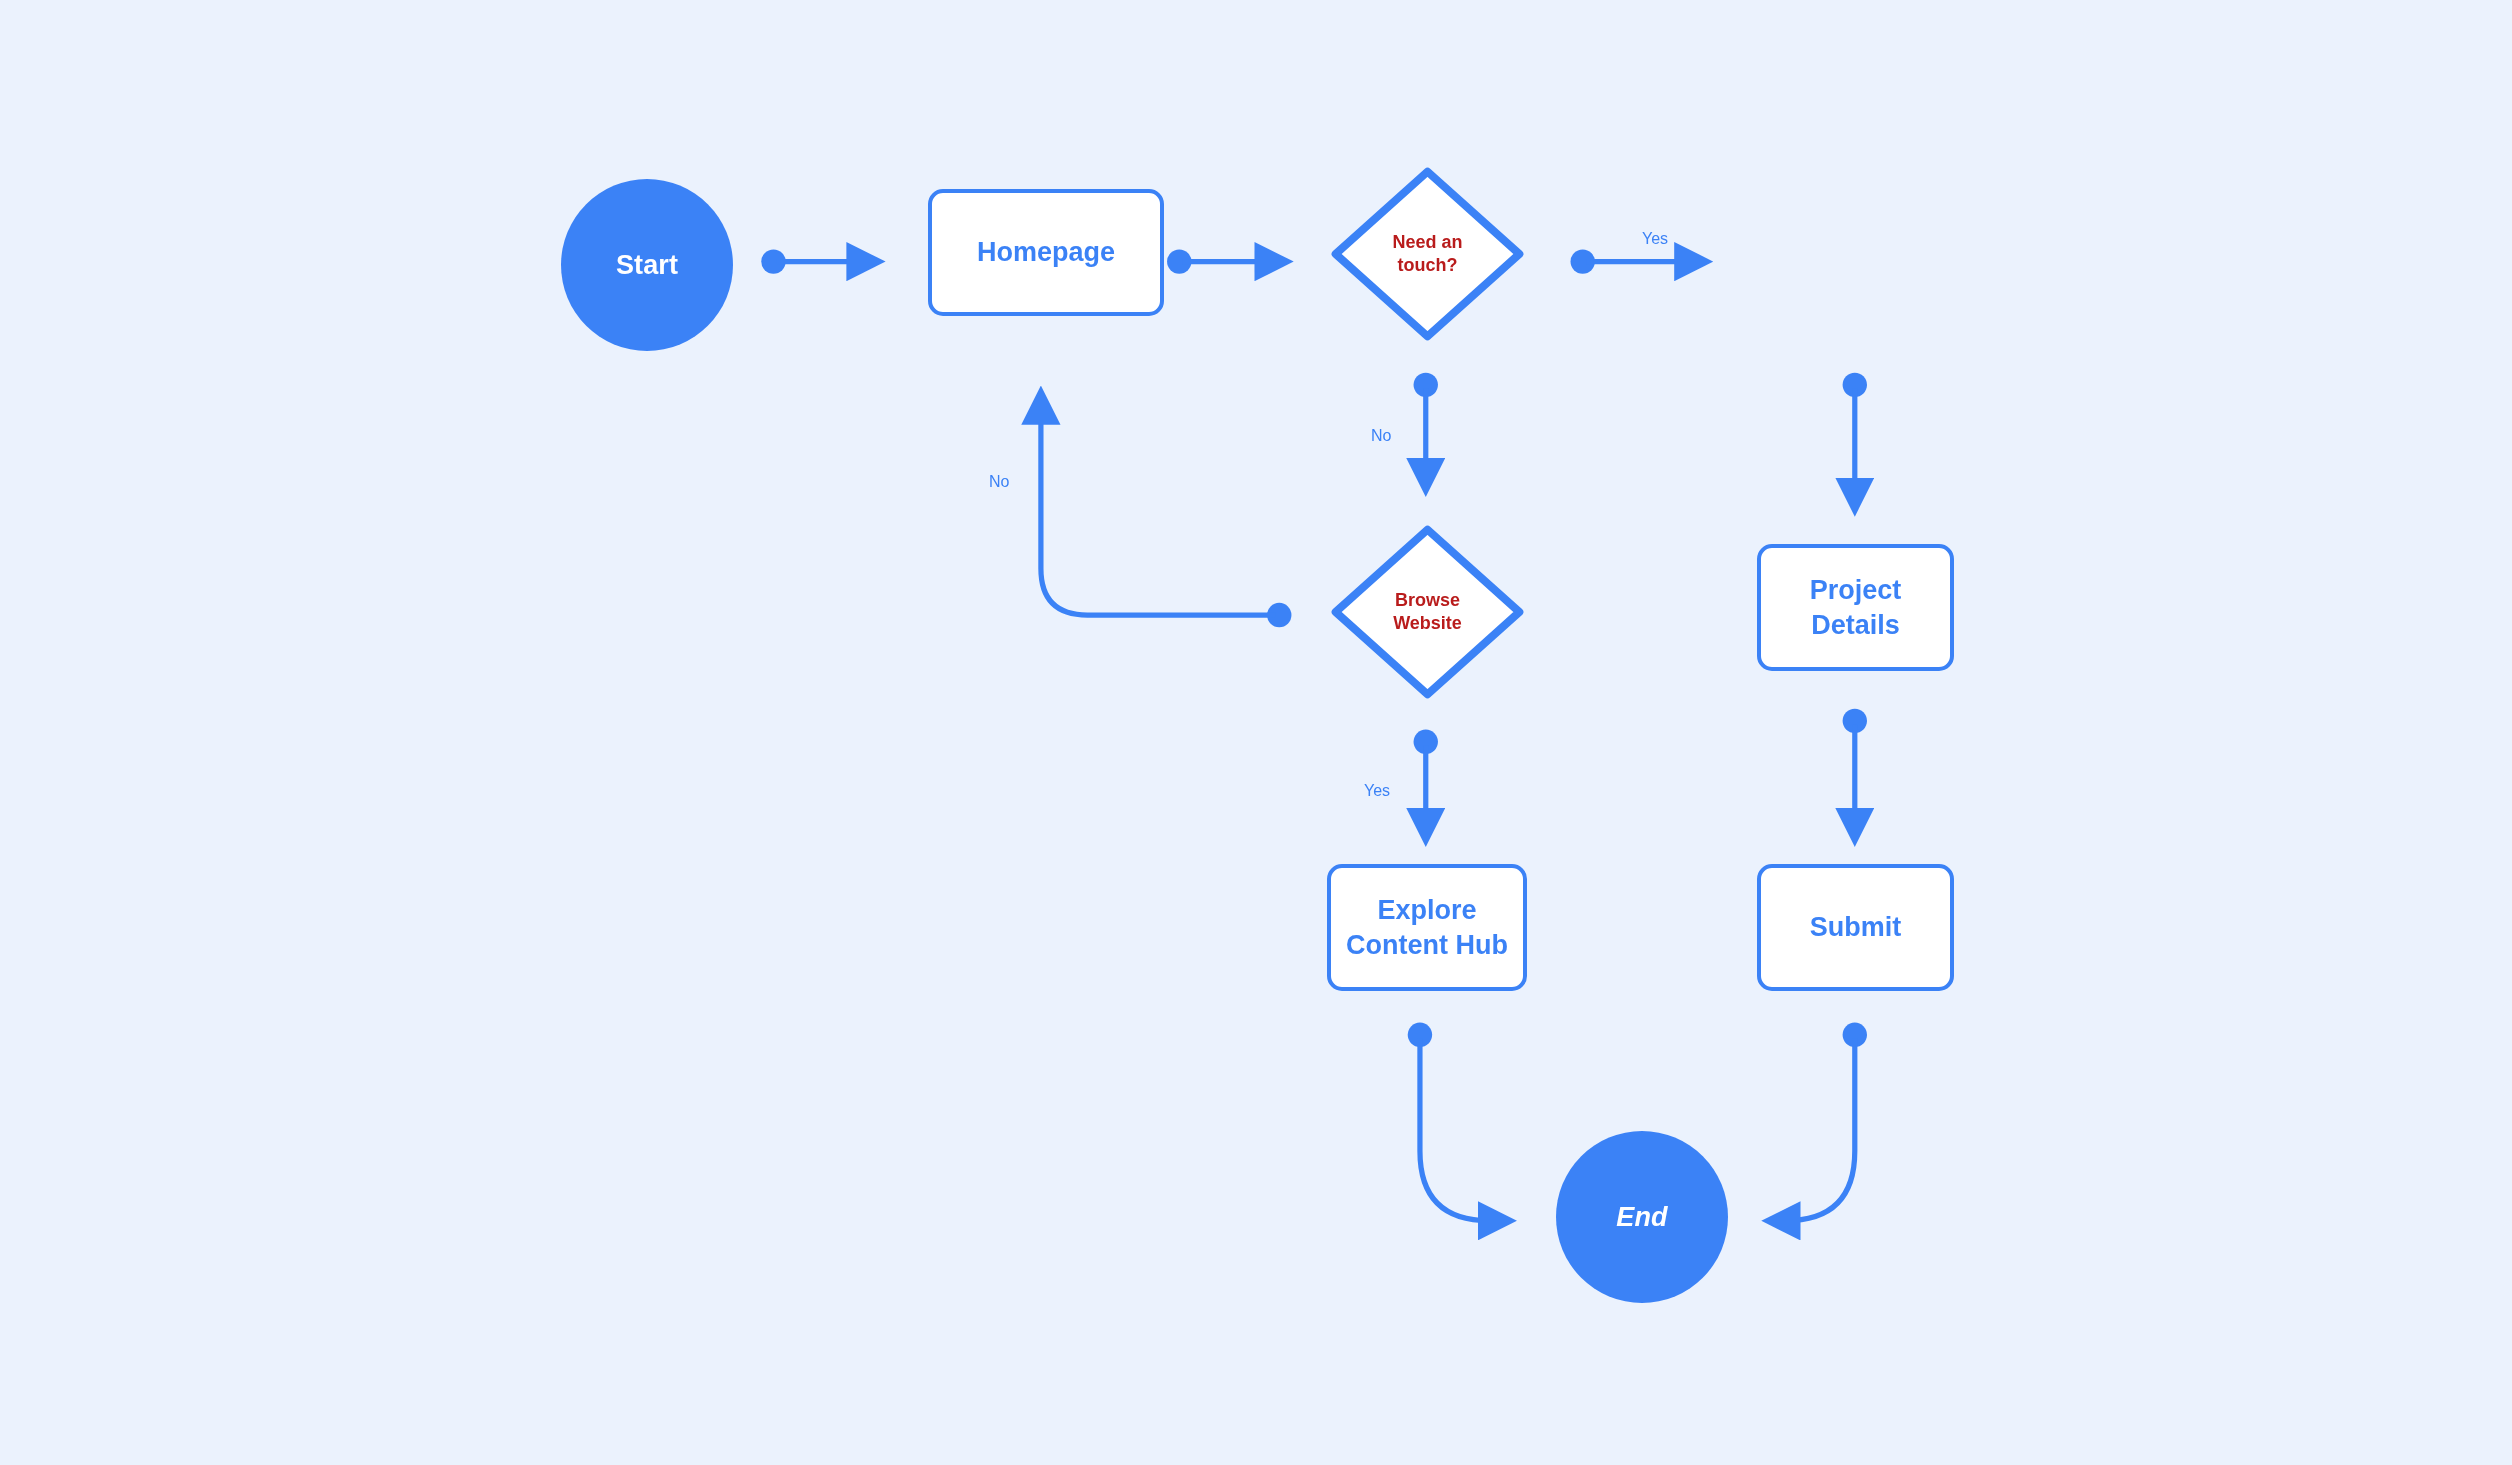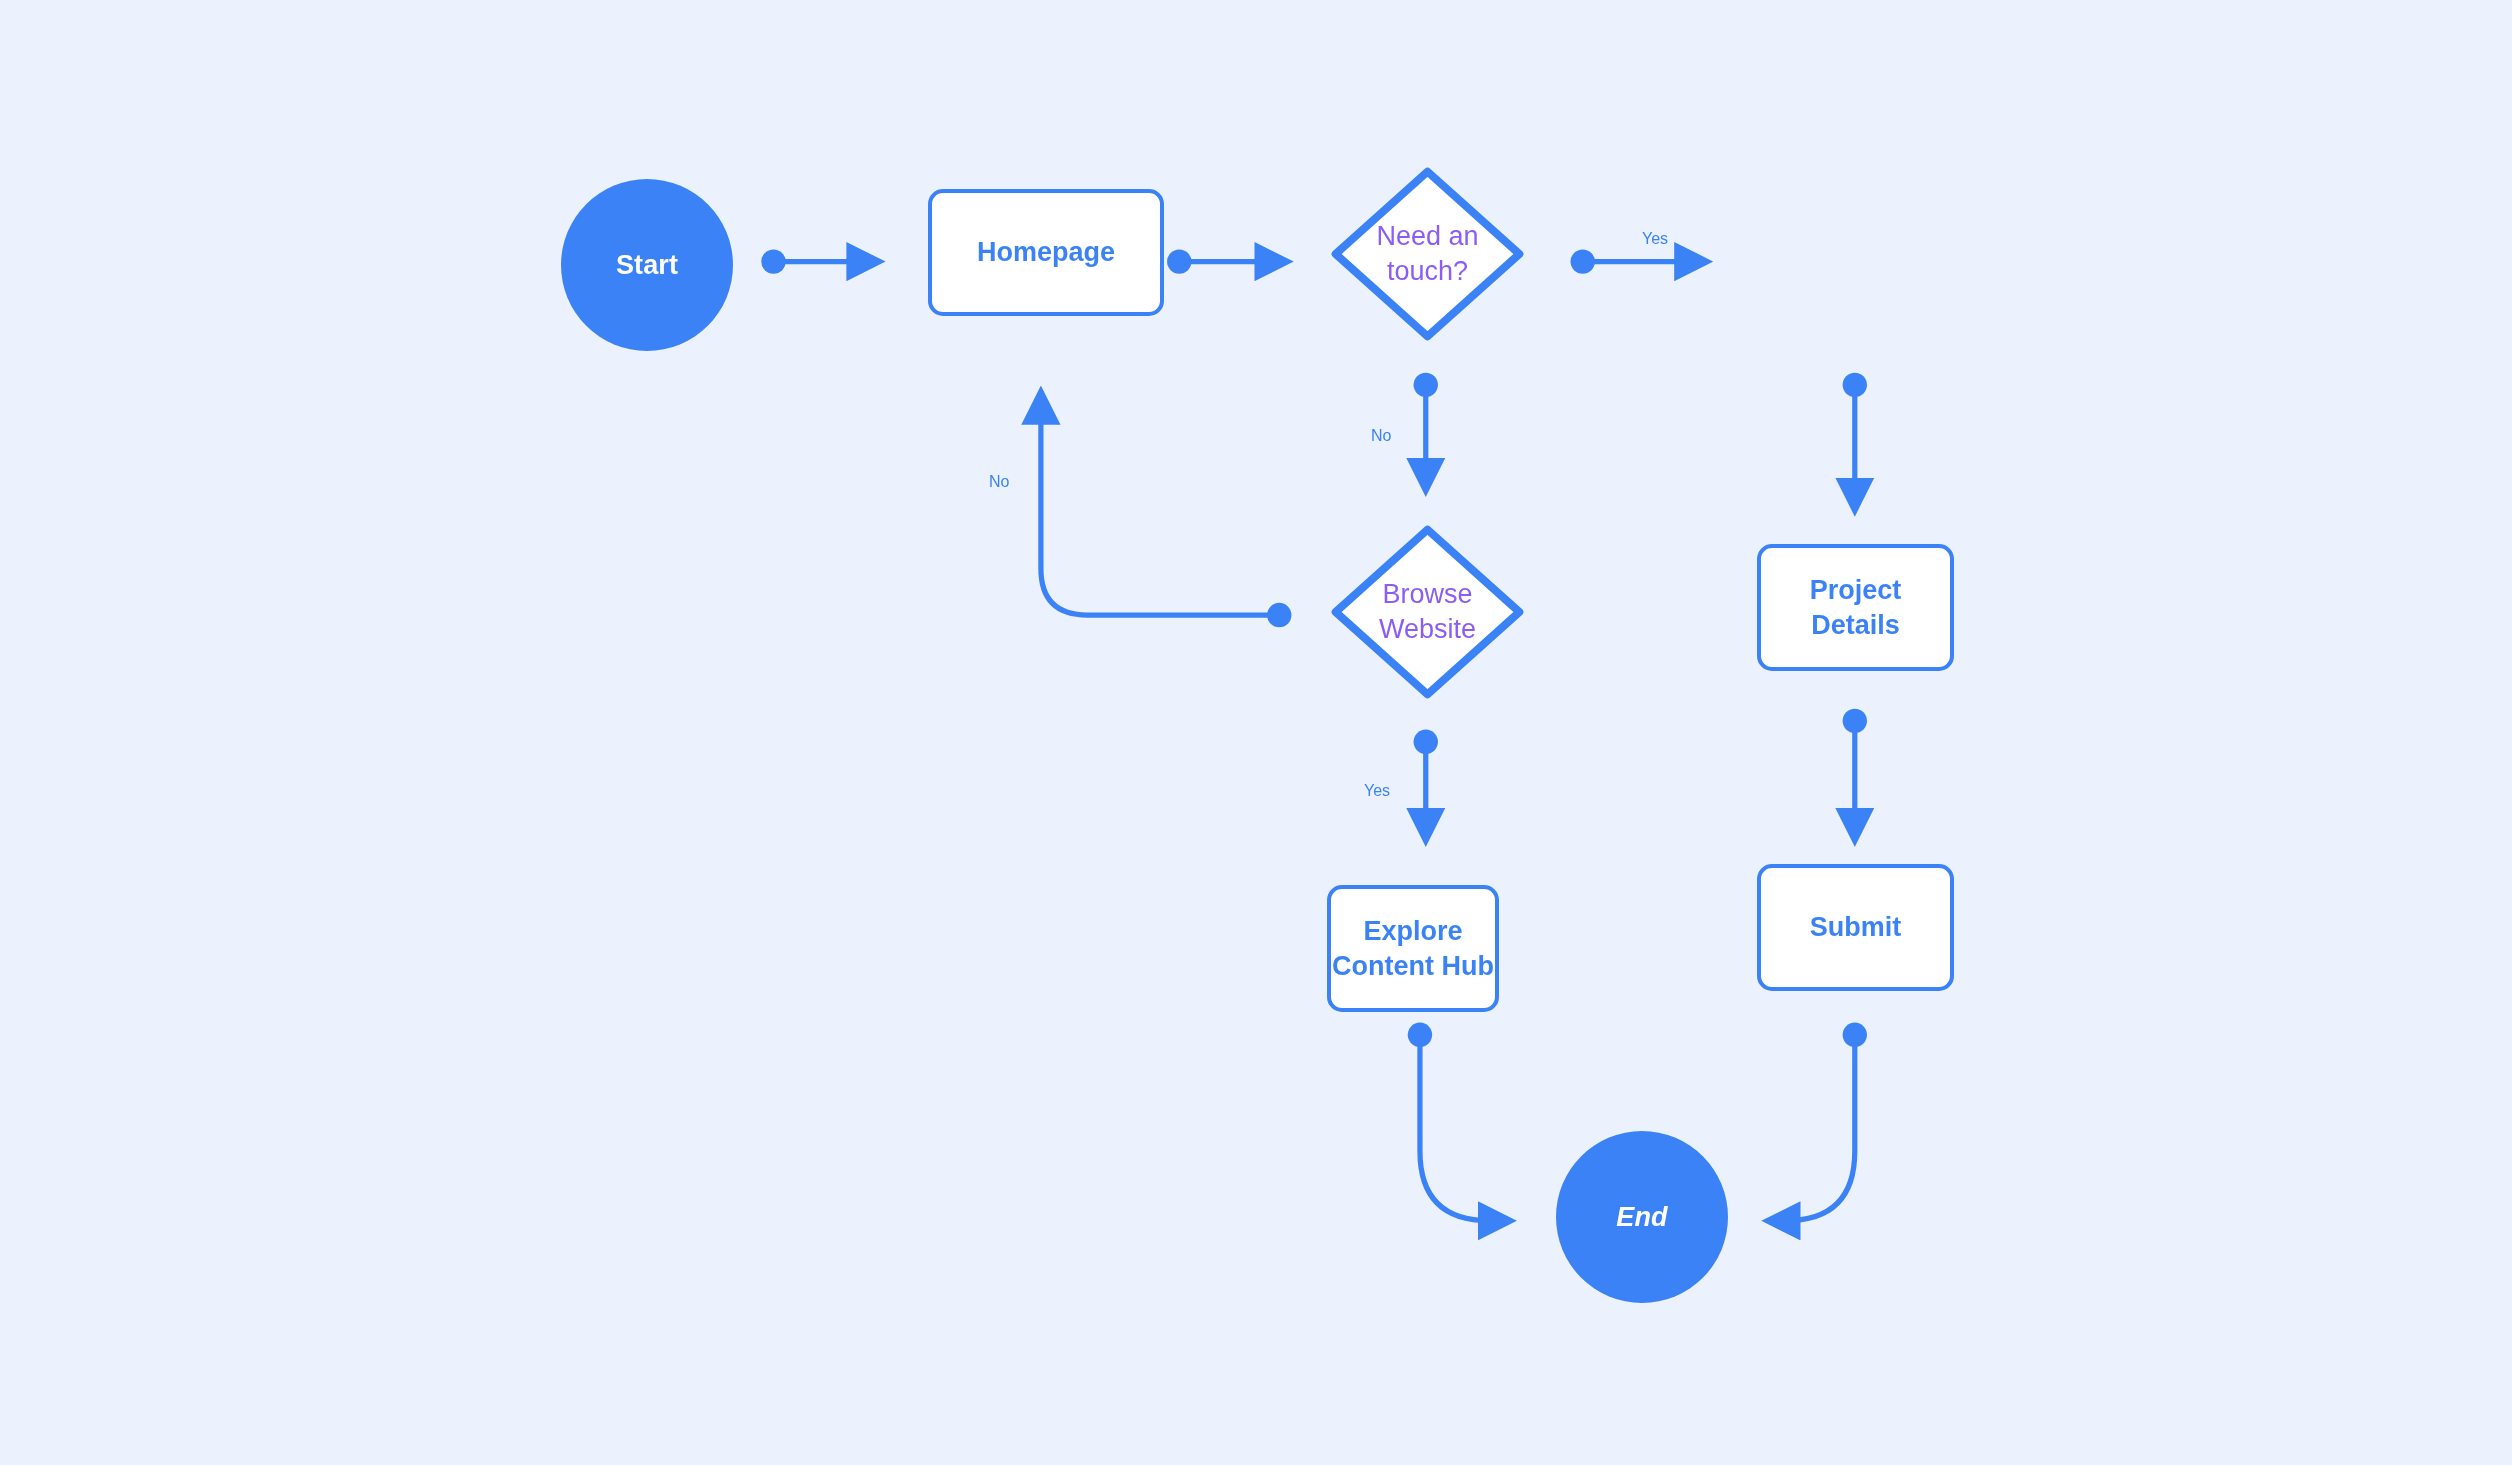--- a/index.html
+++ b/index.html
@@ -48,23 +48,23 @@
     border-radius: 15px;
     color: #3b82f6;
     font-size: 27px;
     font-weight: 700;
   }
   .node-process.weight-medium {
     font-weight: 600;
   }
   .node-decision {
     background: transparent;
-    color: #8b5cf6;
-    font-size: 27px;
-    font-weight: 400;
+    color: #b91c1c;
+    font-size: 18px;
+    font-weight: 700;
   }
   .node-decision .diamond-shape {
     position: absolute;
     left: 0;
     top: 0;
     width: 100%;
     height: 100%;
   }
   .node-decision .diamond-label {
     position: relative;
@@ -171,21 +171,21 @@
     </span>
   </div>
 
   <div class="node node-process" style="left:1757px; top:544px; width:197px; height:127px;">
     <span>
       <span>Project</span><br>
       <span>Details</span>
     </span>
   </div>
 
-  <div class="node node-process" style="left:1327px; top:864px; width:172px; height:127px;margin-top:21px;">
+  <div class="node node-process" style="left:1327px; top:864px; width:200px; height:127px;">
     <span>
       <span>Explore</span><br>
       <span>Content Hub</span>
     </span>
   </div>
 
   <div class="node node-process" style="left:1757px; top:864px; width:197px; height:127px;">
     <span>Submit</span>
   </div>
 

